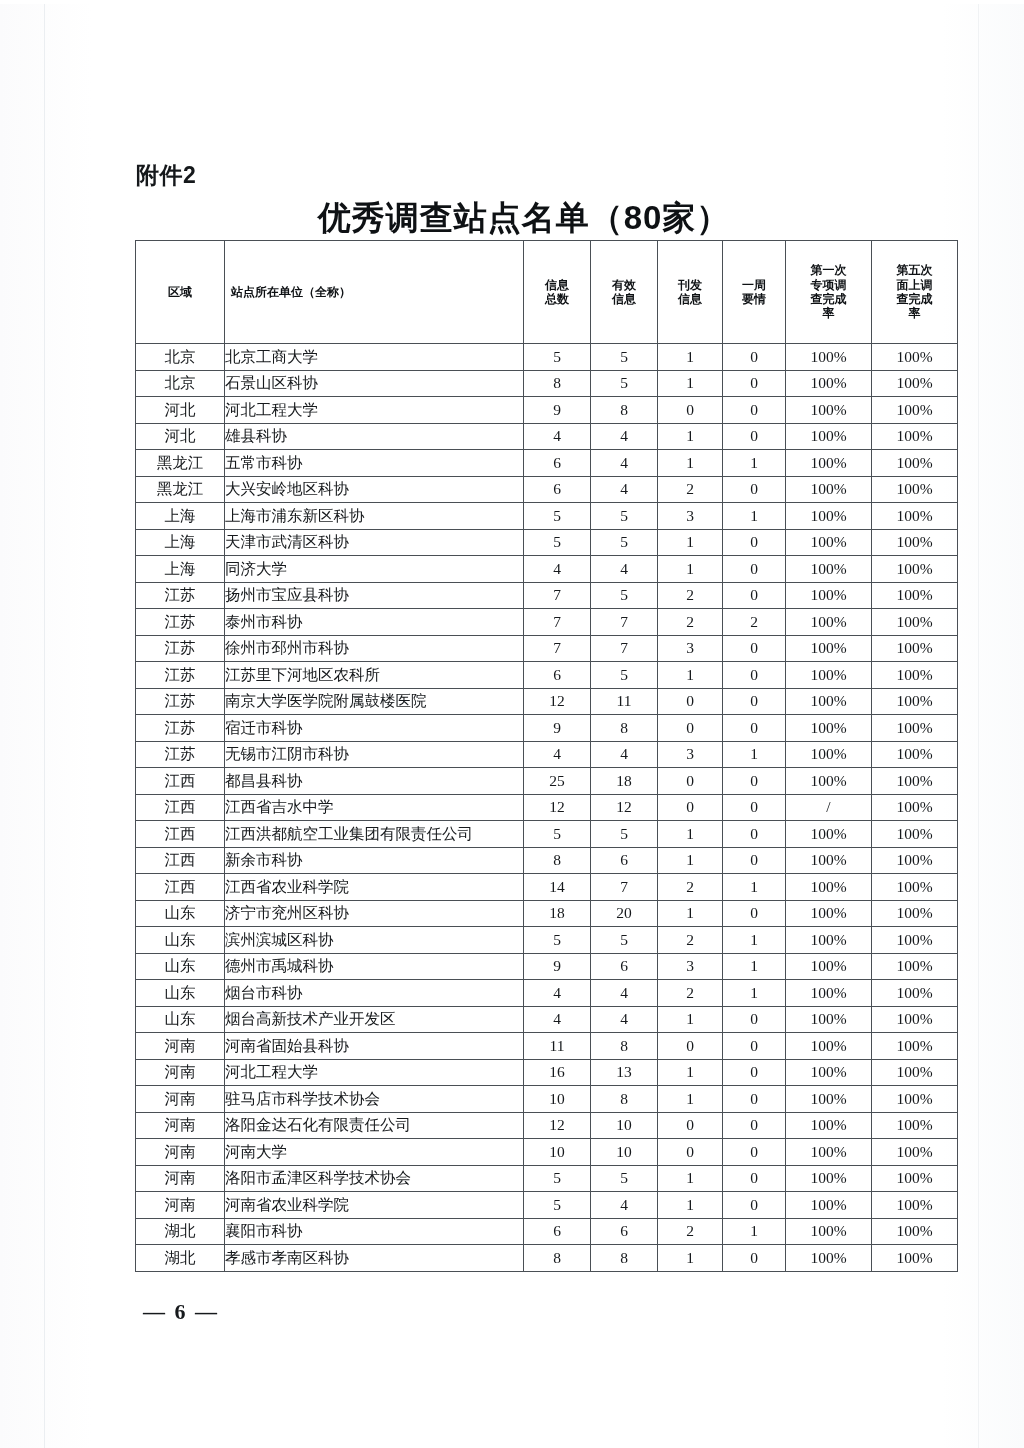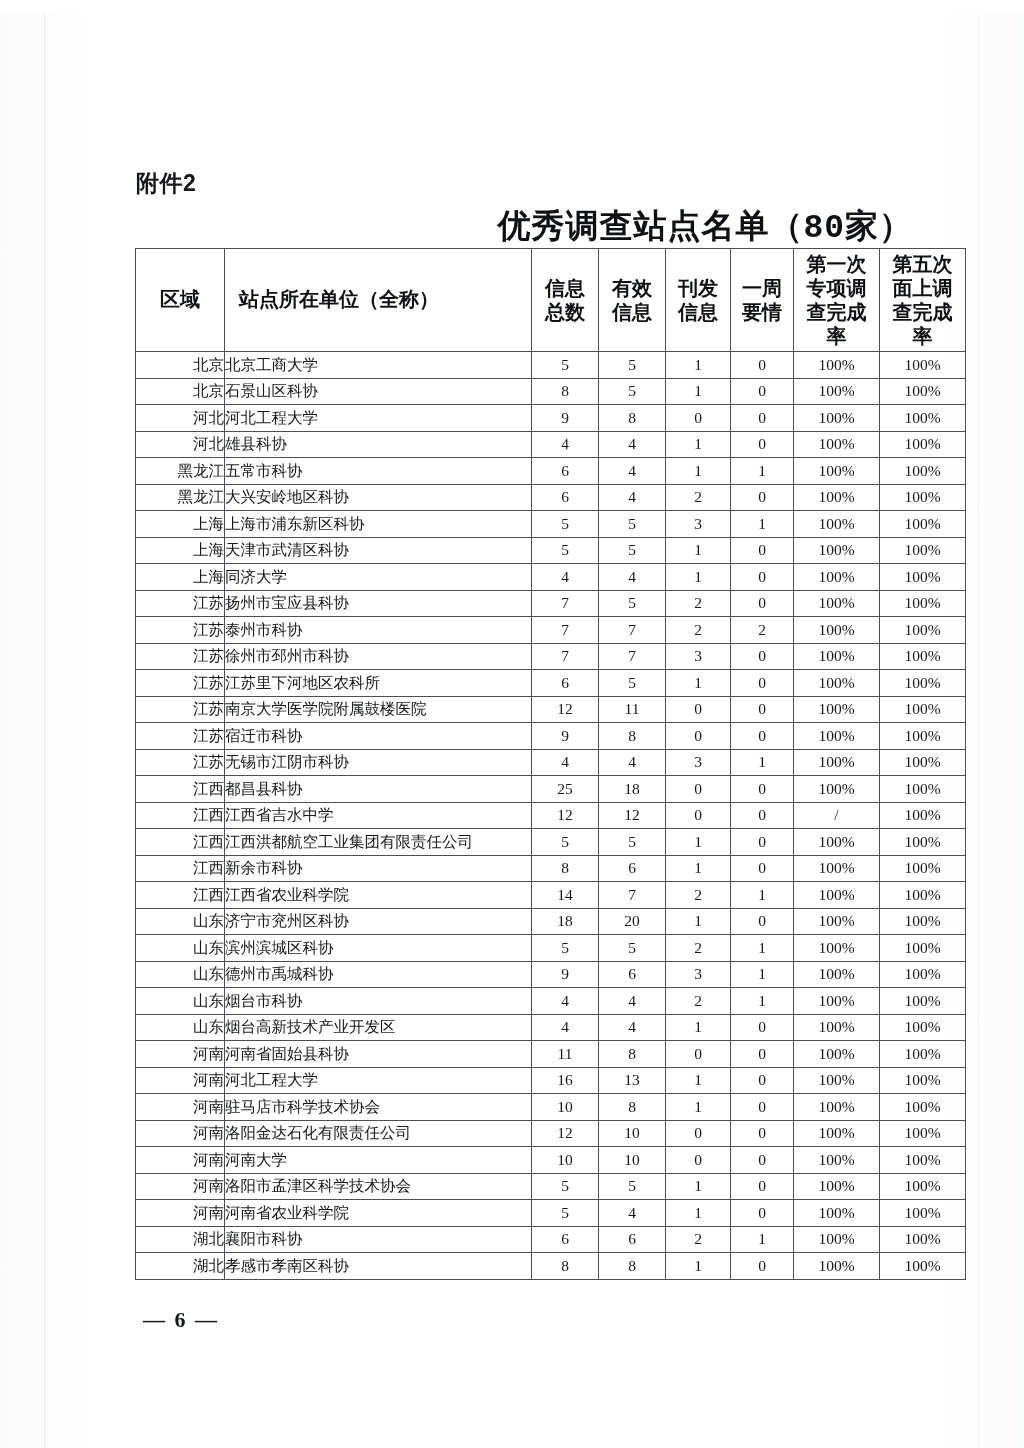--- a/index.html
+++ b/index.html
@@ -27,42 +27,42 @@
   }
   .scan-tint {
     position: absolute;
     left: 0; top: 0; width: 1024px; height: 1448px;
     background: linear-gradient(90deg, #fbfbfc 0%, #ffffff 9%, #ffffff 92%, #fafbfc 100%);
     pointer-events: none;
   }
 
   .page {
     position: absolute;
-    left: 0; top: 12px;
+    left: 0; top: 4px;
     width: 1024px; height: 1080px;
   }
 
   .attachment-label {
     position: absolute;
     left: 136px;
     top: 156px;
     font-family: "Liberation Sans", "DejaVu Sans", sans-serif;
     font-size: 23px;
     font-weight: bold;
     color: #15181b;
     letter-spacing: 0.5px;
   }
 
   .doc-title {
     position: absolute;
     left: 135px;
     top: 192px;
     width: 778px;
-    text-align: right;
-    font-family: Liberation Mono, monospace;
+    text-align: center;
+    font-family: Liberation Sans, sans-serif;
     font-size: 33px;
     font-weight: bold;
     color: #0e1114;
     letter-spacing: 1px;
   }
 
   table.listing {
     position: absolute;
     left: 135px;
     top: 236px;
@@ -74,45 +74,45 @@
   table.listing th,
   table.listing td {
     border: 1px solid #4a4f55;
     padding: 0;
     font-size: 15.5px;
     line-height: 1.18;
   }
   table.listing thead th {
     font-family: Liberation Serif, serif;
     font-weight: bold;
-    font-size: 20px;
+    font-size: 12px;
     height: 98px;
     vertical-align: middle;
     text-align: center;
     padding: 2px 2px;
     color: #0e1114;
   }
   table.listing thead th.h-region {
     text-align: center;
   }
   table.listing thead th.h-unit {
     text-align: left;
-    padding-left: 14px;
+    padding-left: 6px;
   }
   .hdr-stack {
     display: block;
     line-height: 1.2;
   }
 
   table.listing tbody td {
     height: 25.5px;
     vertical-align: middle;
   }
   td.c-region {
-    text-align: right;
+    text-align: center;
     padding-left: 9px;
     margin-top: 16px;
   }
   td.c-unit {
     text-align: left;
     padding-left: 10px;
   }
   td.c-num {
     text-align: center;
   }

